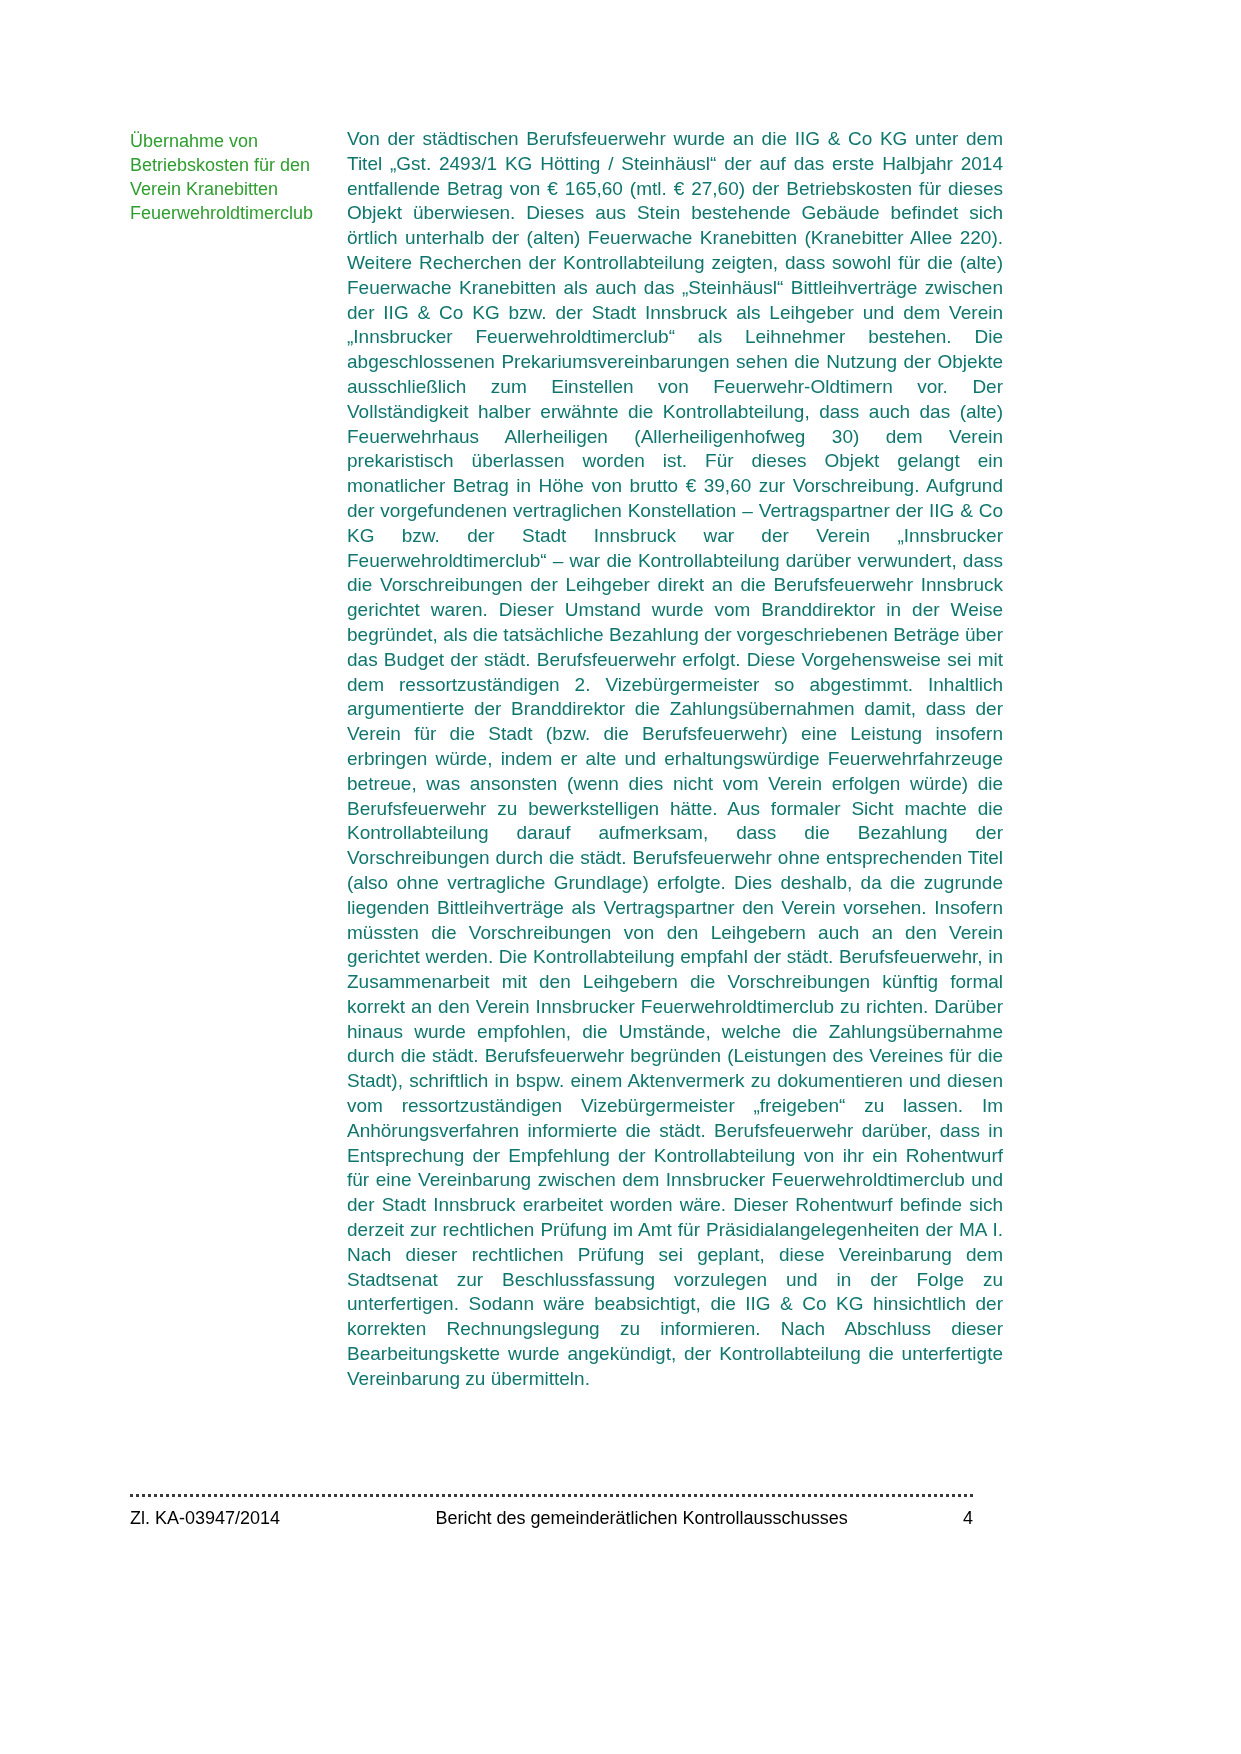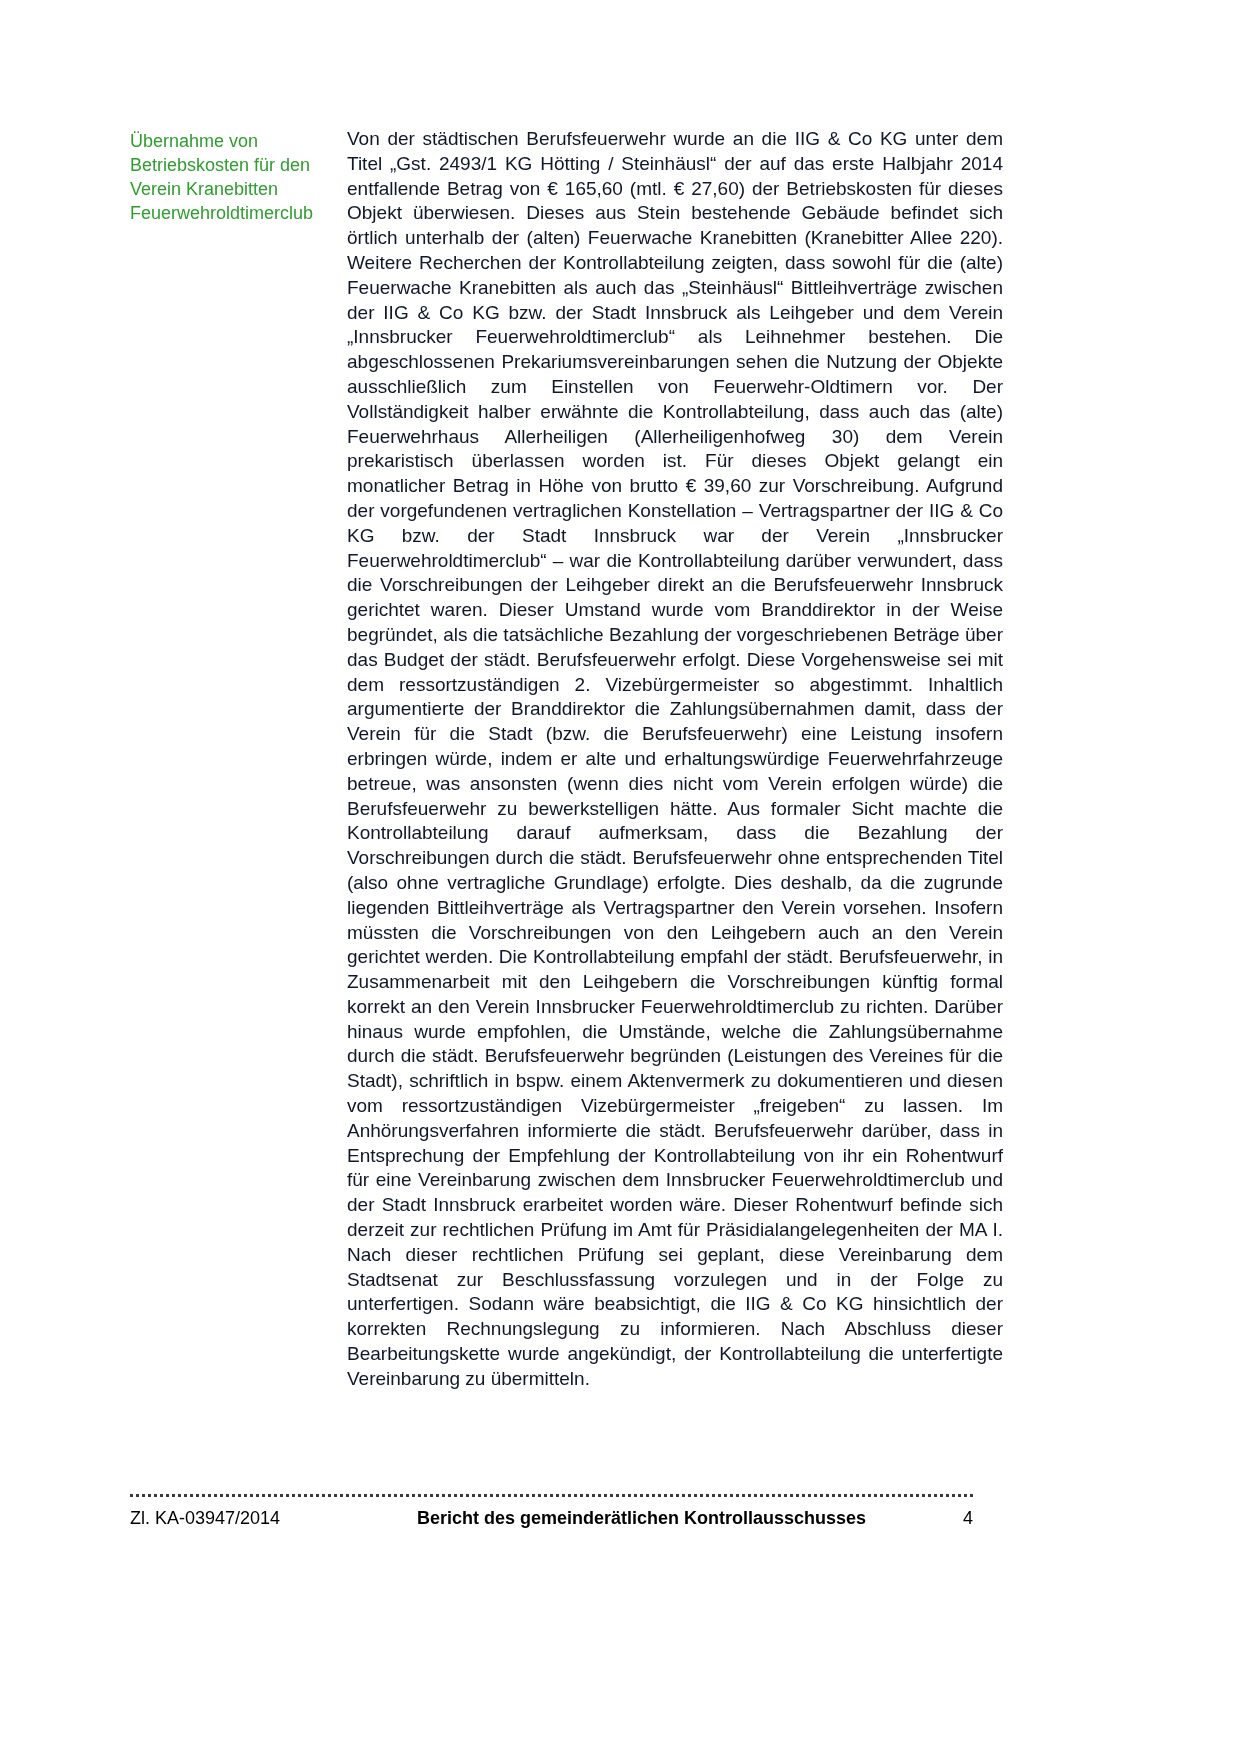--- a/index.html
+++ b/index.html
@@ -23,21 +23,21 @@
     color: var(--accent-green, #2e9e2e);
   }
   .body-paragraph {
     position: absolute;
     left: 347px;
     top: 127px;
     width: 656px;
     font-size: 19px;
     line-height: 24.8px;
     text-align: justify;
-    color: #0f172a;
+    color: #0f766e;
   }
   .footer-divider {
     position: absolute;
     left: 130px;
     top: 1494px;
     width: 843px;
     height: 0;
     border-top: 3px dotted #3a3a3a;
   }
   .footer-row {
@@ -45,21 +45,21 @@
     left: 130px;
     top: 1507px;
     width: 843px;
     display: flex;
     align-items: flex-end;
     font-size: 18px;
     line-height: 22px;
     color: #000000;
   }
   .footer-reference { flex: 0 0 auto; }
-  .footer-title { flex: 1 1 auto; text-align: center; padding-left: 40px; font-weight: bold; }
+  .footer-title { flex: 1 1 auto; text-align: center; padding-left: 40px; }
   .footer-page-number { flex: 0 0 auto; text-align: right; }
 </style>
 </head>
 <body>
 
 <div class="page">
 
   <div class="margin-note">Übernahme von Betriebskosten für den Verein Kranebitten Feuerwehroldtimerclub</div>
 
   <div class="body-paragraph">Von der städtischen Berufsfeuerwehr wurde an die IIG &amp; Co KG unter dem Titel „Gst. 2493/1 KG Hötting / Steinhäusl“ der auf das erste Halbjahr 2014 entfallende Betrag von € 165,60 (mtl. € 27,60) der Betriebskosten für dieses Objekt überwiesen. Dieses aus Stein bestehende Gebäude befindet sich örtlich unterhalb der (alten) Feuerwache Kranebitten (Kranebitter Allee 220). Weitere Recherchen der Kontrollabteilung zeigten, dass sowohl für die (alte) Feuerwache Kranebitten als auch das „Steinhäusl“ Bittleihverträge zwischen der IIG &amp; Co KG bzw. der Stadt Innsbruck als Leihgeber und dem Verein „Innsbrucker Feuerwehroldtimerclub“ als Leihnehmer bestehen. Die abgeschlossenen Prekariumsvereinbarungen sehen die Nutzung der Objekte ausschließlich zum Einstellen von Feuerwehr-Oldtimern vor. Der Vollständigkeit halber erwähnte die Kontrollabteilung, dass auch das (alte) Feuerwehrhaus Allerheiligen (Allerheiligenhofweg 30) dem Verein prekaristisch überlassen worden ist. Für dieses Objekt gelangt ein monatlicher Betrag in Höhe von brutto € 39,60 zur Vorschreibung. Aufgrund der vorgefundenen vertraglichen Konstellation – Vertragspartner der IIG &amp; Co KG bzw. der Stadt Innsbruck war der Verein „Innsbrucker Feuerwehroldtimerclub“ – war die Kontrollabteilung darüber verwundert, dass die Vorschreibungen der Leihgeber direkt an die Berufsfeuerwehr Innsbruck gerichtet waren. Dieser Umstand wurde vom Branddirektor in der Weise begründet, als die tatsächliche Bezahlung der vorgeschriebenen Beträge über das Budget der städt. Berufsfeuerwehr erfolgt. Diese Vorgehensweise sei mit dem ressortzuständigen 2. Vizebürgermeister so abgestimmt. Inhaltlich argumentierte der Branddirektor die Zahlungsübernahmen damit, dass der Verein für die Stadt (bzw. die Berufsfeuerwehr) eine Leistung insofern erbringen würde, indem er alte und erhaltungswürdige Feuerwehrfahrzeuge betreue, was ansonsten (wenn dies nicht vom Verein erfolgen würde) die Berufsfeuerwehr zu bewerkstelligen hätte. Aus formaler Sicht machte die Kontrollabteilung darauf aufmerksam, dass die Bezahlung der Vorschreibungen durch die städt. Berufsfeuerwehr ohne entsprechenden Titel (also ohne vertragliche Grundlage) erfolgte. Dies deshalb, da die zugrunde liegenden Bittleihverträge als Vertragspartner den Verein vorsehen. Insofern müssten die Vorschreibungen von den Leihgebern auch an den Verein gerichtet werden. Die Kontrollabteilung empfahl der städt. Berufsfeuerwehr, in Zusammenarbeit mit den Leihgebern die Vorschreibungen künftig formal korrekt an den Verein Innsbrucker Feuerwehroldtimerclub zu richten. Darüber hinaus wurde empfohlen, die Umstände, welche die Zahlungsübernahme durch die städt. Berufsfeuerwehr begründen (Leistungen des Vereines für die Stadt), schriftlich in bspw. einem Aktenvermerk zu dokumentieren und diesen vom ressortzuständigen Vizebürgermeister „freigeben“ zu lassen. Im Anhörungsverfahren informierte die städt. Berufsfeuerwehr darüber, dass in Entsprechung der Empfehlung der Kontrollabteilung von ihr ein Rohentwurf für eine Vereinbarung zwischen dem Innsbrucker Feuerwehroldtimerclub und der Stadt Innsbruck erarbeitet worden wäre. Dieser Rohentwurf befinde sich derzeit zur rechtlichen Prüfung im Amt für Präsidialangelegenheiten der MA I. Nach dieser rechtlichen Prüfung sei geplant, diese Vereinbarung dem Stadtsenat zur Beschlussfassung vorzulegen und in der Folge zu unterfertigen. Sodann wäre beabsichtigt, die IIG &amp; Co KG hinsichtlich der korrekten Rechnungslegung zu informieren. Nach Abschluss dieser Bearbeitungskette wurde angekündigt, der Kontrollabteilung die unterfertigte Vereinbarung zu übermitteln.</div>

